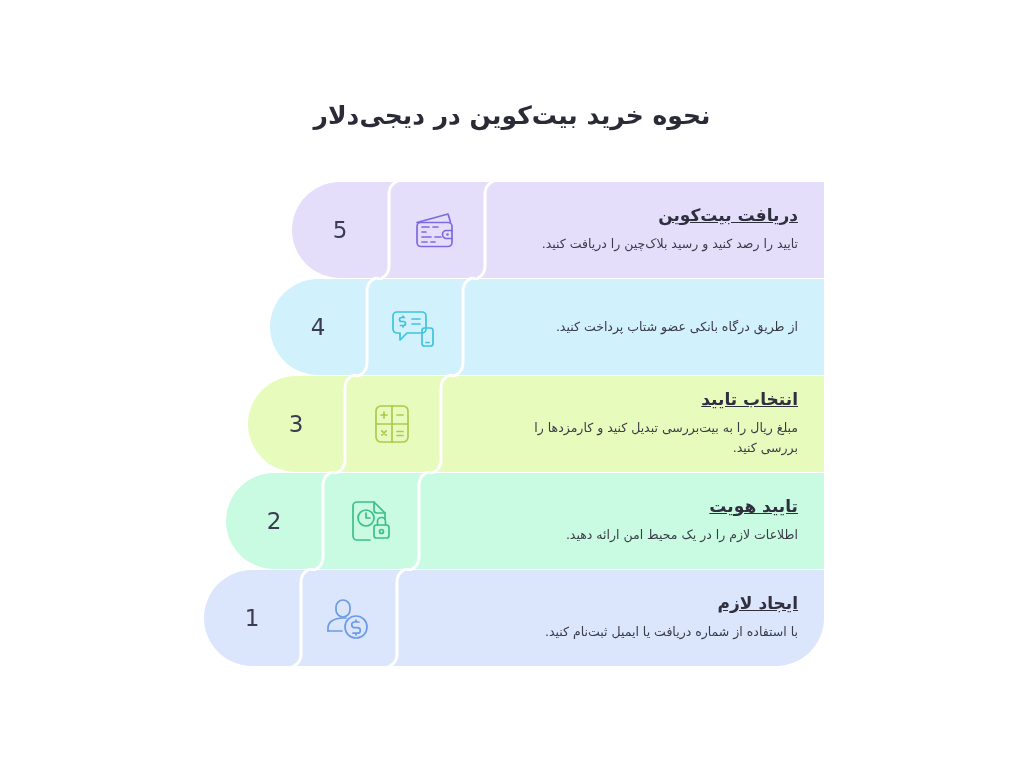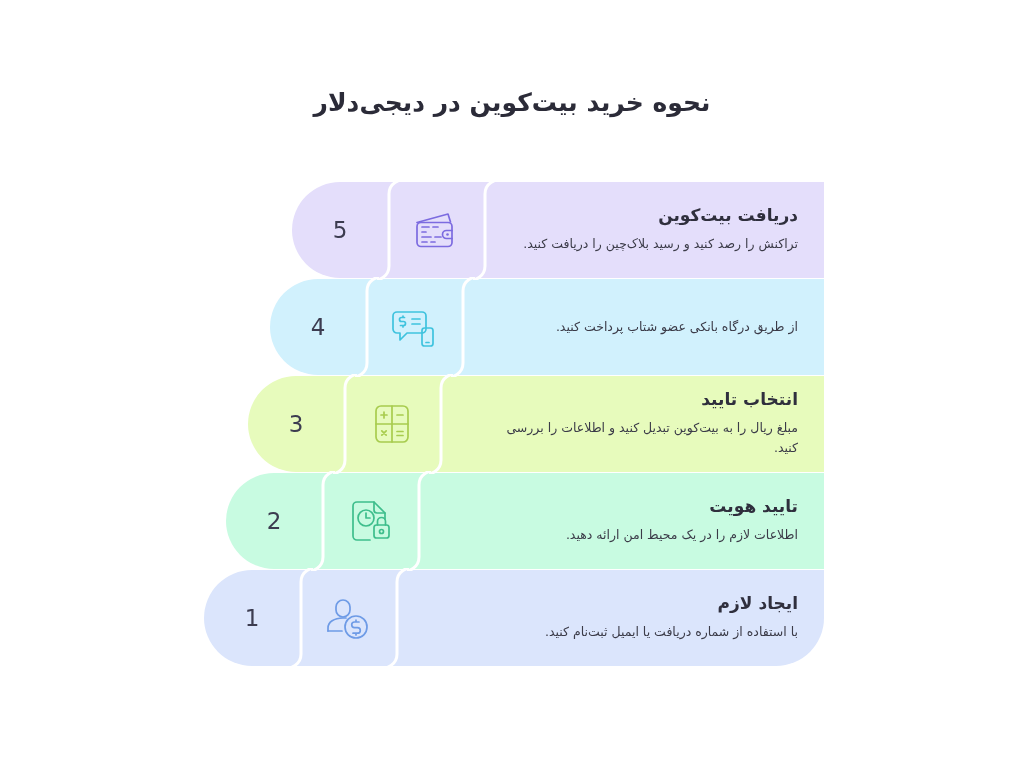--- a/index.html
+++ b/index.html
@@ -5,21 +5,21 @@
   html,body{margin:0;padding:0;}
   body{
     width:1024px;height:768px;
     background:#ffffff;
     font-family:"DejaVu Sans","Liberation Sans",sans-serif;
     overflow:hidden;
     position:relative;
   }
   #page-title{
     position:absolute;
-    top:88px;left:0;width:1024px;
+    top:101px;left:0;width:1024px;
     text-align:center;
     font-size:25px;
     font-weight:bold;
     color:#2b2b38;
     letter-spacing:0px;
     direction:rtl;
   }
   #steps{
     position:absolute;
     top:182px;
@@ -93,20 +93,21 @@
     z-index:4;
     direction:rtl;
     text-align:right;
   }
   .txt h3{
     margin:0 0 8px 0;
     font-size:17px;
     font-weight:bold;
     color:#2f2f3d;
     line-height:1.15;
+    text-decoration:underline;
   }
   .txt p{
     margin:0;
     font-size:12.5px;
     line-height:1.62;
     color:#3b3b48;
     max-width:300px;
   }
 </style>
 </head>
@@ -130,21 +131,21 @@
           <path fill="none" stroke="#7C6BE0" stroke-width="1.7" stroke-linecap="round" stroke-linejoin="round" d="M43 27.5 h-5.5 a4 4 0 0 0 0 8 H43"></path>
           <circle fill="#7C6BE0" cx="38.5" cy="31.5" r="1.3" stroke="none"></circle>
           <path fill="none" stroke="#7C6BE0" stroke-width="1.7" stroke-linecap="round" stroke-linejoin="round" d="M13 24 h7 M13 29 h4 M13 34 h9 M13 39 h5 M24 24 h5 M26 34 h6 M22 39 h4"></path>
         </svg>
       </div>
       <svg class="sep s2" viewBox="0 0 26 100" preserveAspectRatio="none">
         <path d="M25 0 C25 0 13 2 13 14 L13 86 C13 98 1 100 1 100"></path>
       </svg>
       <div class="txt">
         <h3>دریافت بیت‌کوین</h3>
-        <p>تراکنش را رصد کنید و رسید بلاک‌چین را دریافت کنید.</p>
+        <p>تایید را رصد کنید و رسید بلاک‌چین را دریافت کنید.</p>
       </div>
     </div>
     <div class="step-row" style="left: 270px; width: 554px; top: 97px;">
       <div class="bar" style="background:#D1F1FD;"></div>
       <div class="num-cell">
         <span>4</span>
       </div>
       <svg class="sep s1" viewBox="0 0 26 100" preserveAspectRatio="none">
         <path d="M25 0 C25 0 13 2 13 14 L13 86 C13 98 1 100 1 100"></path>
       </svg>
@@ -180,21 +181,21 @@
           <path fill="none" stroke="#A8CC4E" stroke-width="1.7" stroke-linecap="round" stroke-linejoin="round" d="M32 18 h6"></path>
           <path fill="none" stroke="#A8CC4E" stroke-width="1.7" stroke-linecap="round" stroke-linejoin="round" d="M16.8 33.8 l4.4 4.4 M21.2 33.8 l-4.4 4.4"></path>
           <path fill="none" stroke="#A8CC4E" stroke-width="1.7" stroke-linecap="round" stroke-linejoin="round" d="M32 34.5 h6 M32 38.5 h6"></path>
         </svg>
       </div>
       <svg class="sep s2" viewBox="0 0 26 100" preserveAspectRatio="none">
         <path d="M25 0 C25 0 13 2 13 14 L13 86 C13 98 1 100 1 100"></path>
       </svg>
       <div class="txt">
         <h3>انتخاب تایید</h3>
-        <p>مبلغ ریال را به بیت‌کوین تبدیل کنید و اطلاعات را بررسی کنید.</p>
+        <p>مبلغ ریال را به بیت‌بررسی تبدیل کنید و کارمزدها را بررسی کنید.</p>
       </div>
     </div>
     <div class="step-row" style="left: 226px; width: 598px; top: 291px;">
       <div class="bar" style="background:#C8FBE1;"></div>
       <div class="num-cell">
         <span>2</span>
       </div>
       <svg class="sep s1" viewBox="0 0 26 100" preserveAspectRatio="none">
         <path d="M25 0 C25 0 13 2 13 14 L13 86 C13 98 1 100 1 100"></path>
       </svg>

